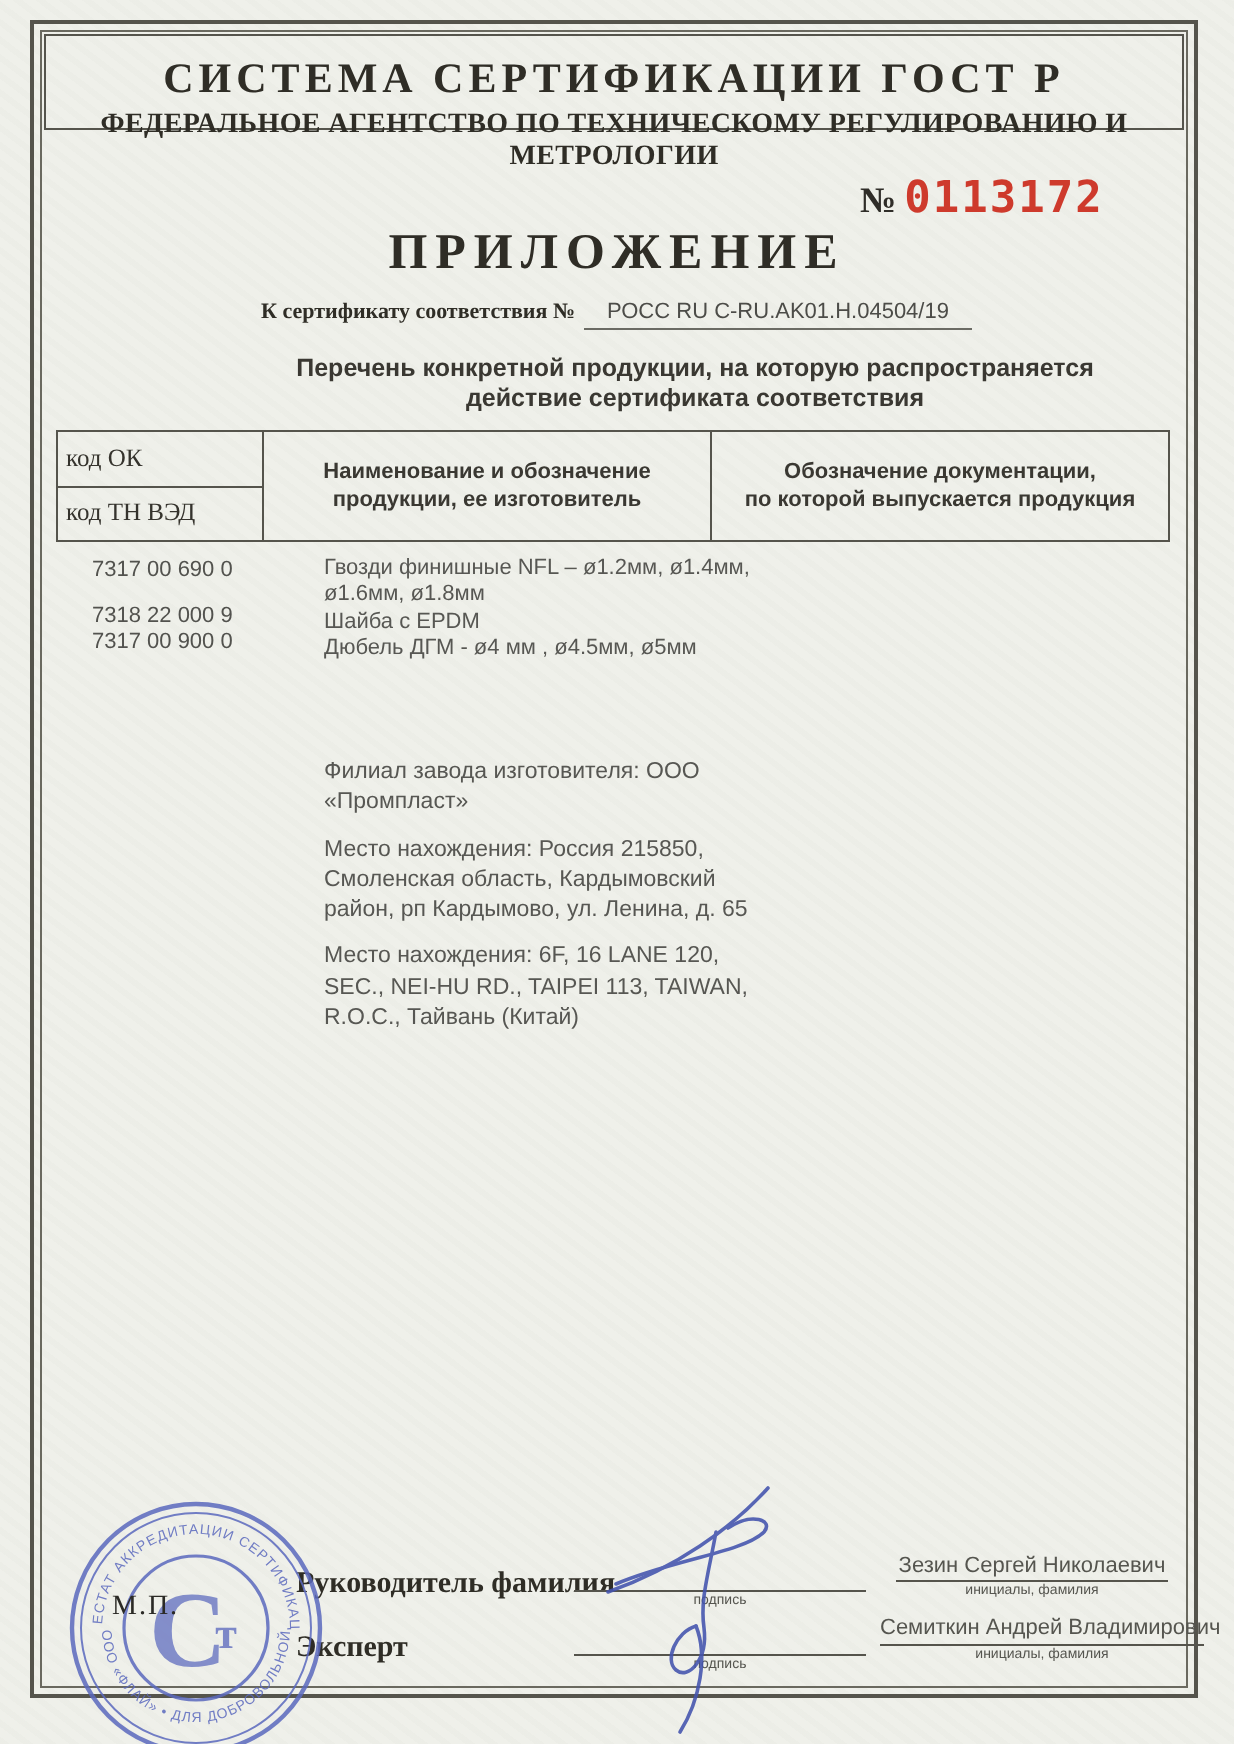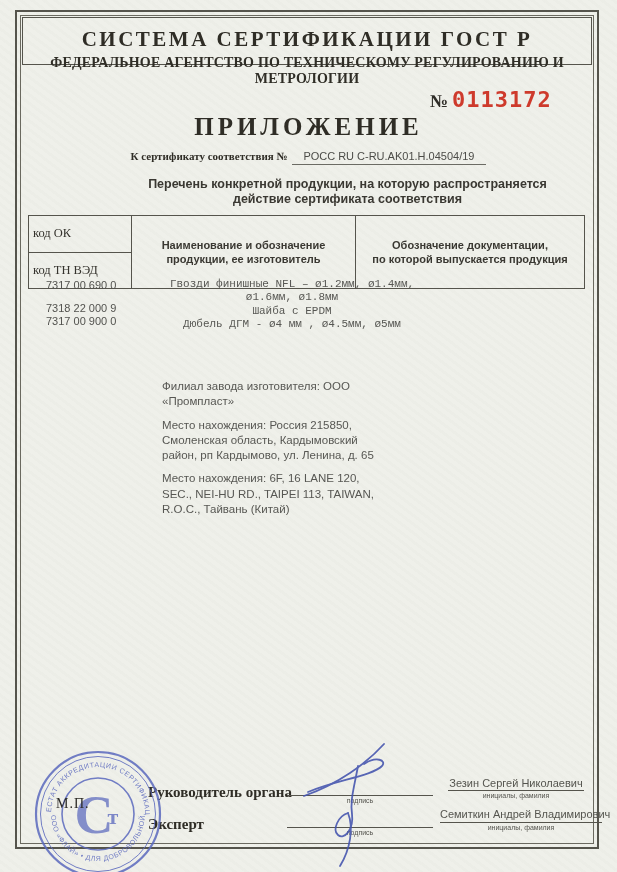--- a/index.html
+++ b/index.html
@@ -22,33 +22,33 @@
   .doc-number .pre-no{font-size:18px;color:#2f2d28;}
   .doc-number .num{font-family:"DejaVu Sans Mono",monospace;font-size:22px;letter-spacing:1px;color:#ce3a2c;}
   
   .title{left:0;top:113px;width:617px;text-align:center;font-size:25px;font-weight:bold;letter-spacing:4px;color:#2f2d26;}
   .cert-line{left:0;top:146px;width:617px;text-align:center;white-space:nowrap;}
   .cert-line .lbl{font-size:11px;font-weight:bold;color:#2f2d26;}
   .cert-line .val{font-family:"Liberation Sans",sans-serif;font-size:11px;color:#4c4c48;border-bottom:1px solid #6b6b64;padding:0 12px 2px 12px;}
   .subtitle{left:0;top:177px;width:617px;text-align:center;font-family:"Liberation Sans",sans-serif;
     font-size:12.5px;font-weight:bold;color:#3a3832;line-height:15px;white-space:pre-line;padding-left:39px;}
   
-  .tbl{left:28px;top:215px;width:557px;height:74px;border:1px solid #55544c;box-sizing:border-box;display:flex;}
+  .tbl{left:28px;top:215px;width:557px;height:56px;border:1px solid #55544c;box-sizing:border-box;display:flex;}
   .tbl .c1{width:103px;border-right:1px solid #55544c;box-sizing:border-box;display:flex;flex-direction:column;}
   .tbl .c1 .cell{flex:1;display:flex;align-items:center;padding-left:4px;font-size:12.5px;color:#35332d;}
   .tbl .c1 .cell.top{border-bottom:1px solid #55544c;}
   .tbl .c2{width:224px;border-right:1px solid #55544c;box-sizing:border-box;}
   .tbl .c3{flex:1;}
   .tbl .hcell{height:100%;display:flex;align-items:center;justify-content:center;text-align:center;
     font-family:"Liberation Sans",sans-serif;font-size:11px;font-weight:bold;color:#3a3832;line-height:14px;white-space:pre-line;}
   
   .code{font-family:"Liberation Sans",sans-serif;font-size:11px;color:#52524e;white-space:nowrap;}
   .code.k1{left:46px;top:279px;} .code.k2{left:46px;top:302px;} .code.k3{left:46px;top:315px;}
-  .products{left:162px;top:278px;width:260px;font-family:Liberation Mono, monospace;font-size:11px;
-    color:#575753;line-height:13.4px;white-space:pre-line;text-align:center;}
+  .products{left:162px;top:278px;width:260px;font-family:Liberation Sans, sans-serif;font-size:11px;
+    color:#575753;line-height:13.4px;white-space:pre-line;}
   
   .info{left:162px;top:379px;width:250px;font-family:"Liberation Sans",sans-serif;font-size:11.5px;
     color:#575753;line-height:15.3px;}
   .info p{margin:0 0 8px 0;white-space:pre-line;}
   
   .role{font-size:15px;font-weight:bold;color:#2f2d26;white-space:nowrap;}
   .sig-rule{border-top:1px solid #55544c;height:0;}
   .caption{font-family:"Liberation Sans",sans-serif;font-size:7px;color:#55554f;text-align:center;}
   .name{font-family:"Liberation Sans",sans-serif;font-size:11px;color:#55554f;text-align:center;white-space:nowrap;}
   .mp{left:56px;top:796px;font-size:14px;letter-spacing:1px;color:#2b2a26;z-index:3;}
@@ -142,21 +142,21 @@
 
   <svg class="abs sign-svg" width="120" height="134" viewBox="0 0 120 134">
     <g fill="none" stroke="#4353ae" stroke-width="1.8" stroke-linecap="round" opacity="0.88">
       <path d="M92,6 C74,26 46,46 12,58"></path>
       <path d="M16,54 C44,42 80,38 90,28 C95,22 84,18 72,26"></path>
       <path d="M66,28 C62,50 58,62 60,76 C62,92 52,102 46,97 C40,92 46,78 56,75"></path>
       <path d="M56,75 C62,90 58,112 48,128"></path>
     </g>
   </svg>
 
-  <div class="abs role" style="left:148px;top:784px;">Руководитель органа</div>
+  <div class="abs role" style="left:148px;top:784px;">Руководитель фамилия</div>
   <div class="abs sig-rule" style="left:287px;top:795px;width:146px;"></div>
   <div class="abs caption" style="left:287px;top:797px;width:146px;">подпись</div>
   <div class="abs name" style="left:448px;top:777px;width:136px;">Зезин Сергей Николаевич</div>
   <div class="abs sig-rule" style="left:448px;top:790px;width:136px;"></div>
   <div class="abs caption" style="left:448px;top:792px;width:136px;">инициалы, фамилия</div>
 
   <div class="abs role" style="left:148px;top:816px;">Эксперт</div>
   <div class="abs sig-rule" style="left:287px;top:827px;width:146px;"></div>
   <div class="abs caption" style="left:287px;top:829px;width:146px;">подпись</div>
   <div class="abs name" style="left:440px;top:808px;width:162px;">Семиткин Андрей Владимирович</div>

